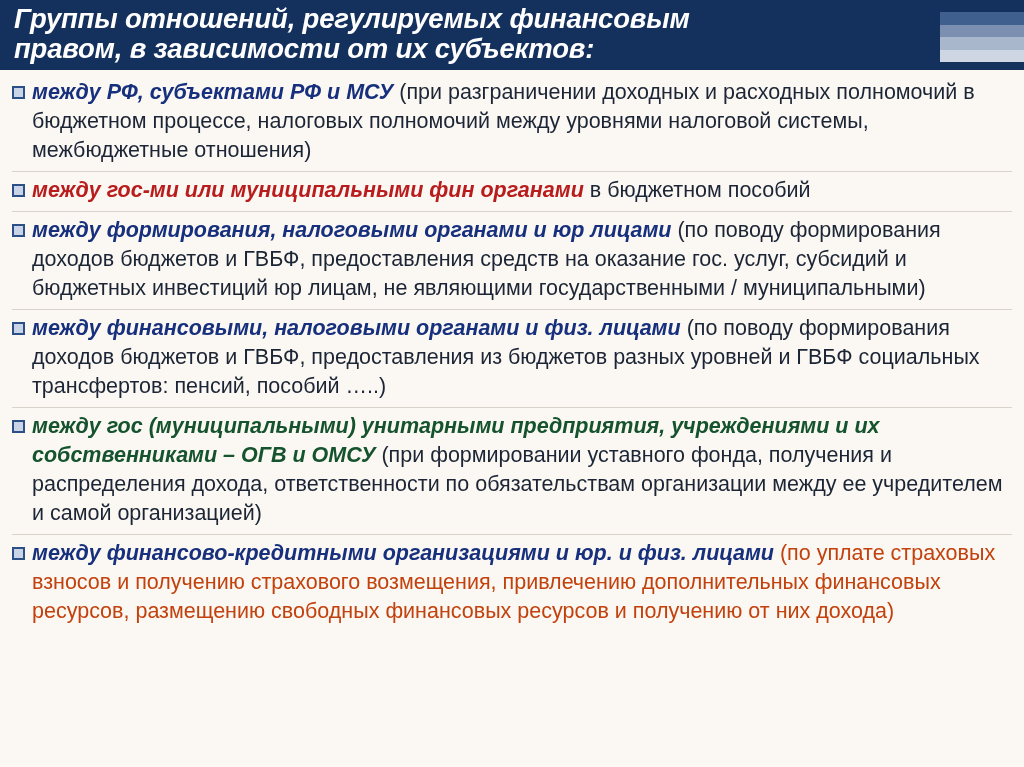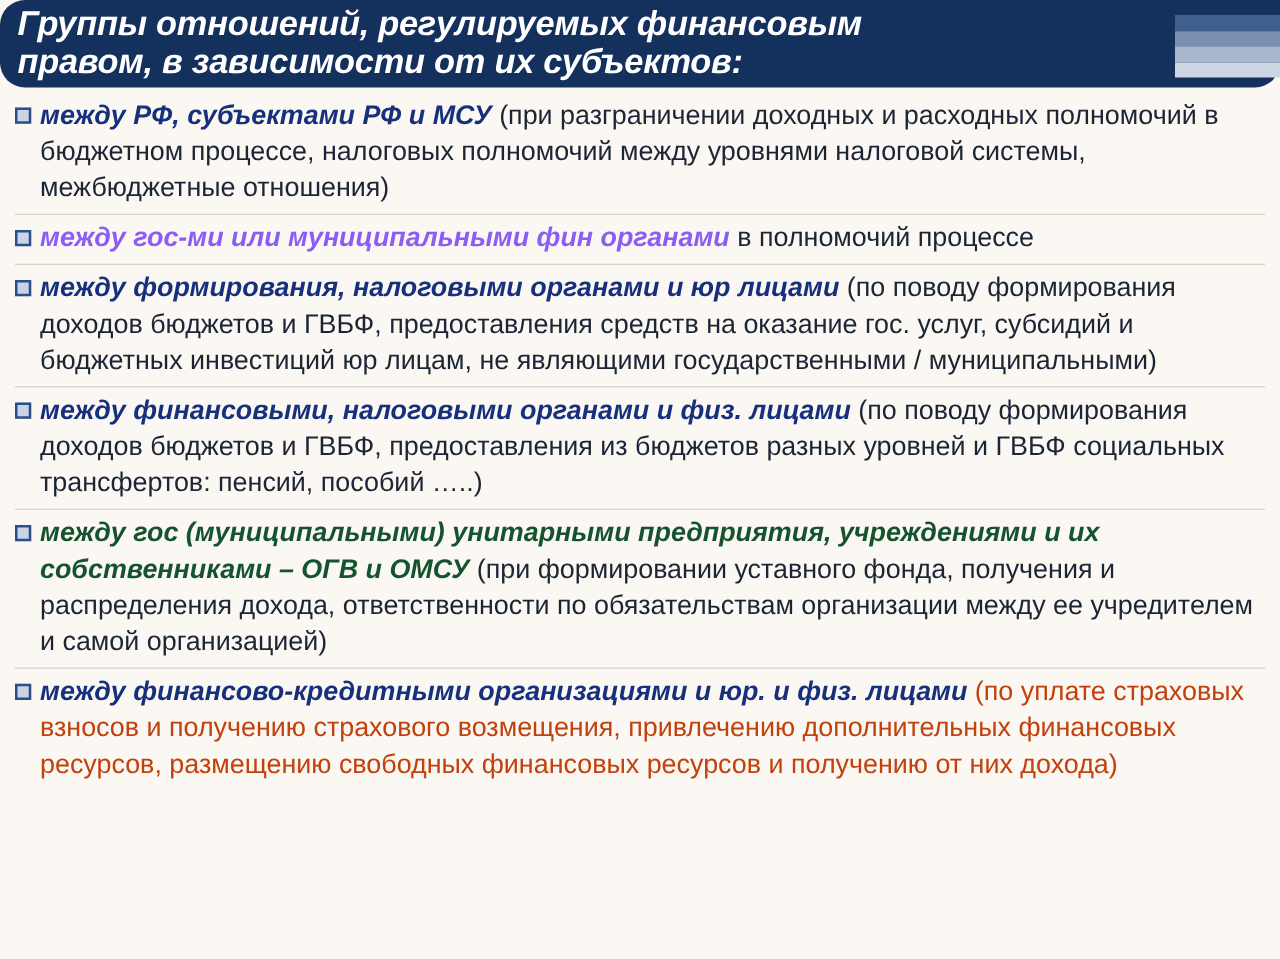--- a/index.html
+++ b/index.html
@@ -31,21 +31,20 @@
   }
 
   
   .title-band {
     position: relative;
     background: #14305c;
     color: #ffffff;
     padding: 4px 92px 6px 14px;
     box-sizing: border-box;
     min-height: 62px;
-    border-radius: 20px;
   }
   .title-band .title-text {
     font-weight: bold;
     font-style: italic;
     font-size: 27.5px;
     line-height: 30px;
     letter-spacing: -0.2px;
     white-space: pre-line;
   }
 
@@ -110,21 +109,21 @@
     <span class="bullet-marker" style="border-color: rgb(43, 79, 134); background: rgb(201, 212, 230);"></span>
     <div class="bullet-text">
       <span class="lead" style="color: rgb(23, 48, 125);">между РФ, субъектами РФ и МСУ</span><span class="rest" style="color: rgb(27, 37, 53);"> (при разграничении доходных и расходных полномочий в бюджетном процессе, налоговых полномочий между уровнями налоговой системы, межбюджетные отношения)</span>
     </div>
   </div>
   <div class="rule"></div>
 
   <div class="bullet-row">
     <span class="bullet-marker" style="border-color: rgb(43, 79, 134); background: rgb(201, 212, 230);"></span>
     <div class="bullet-text">
-      <span class="lead" style="color: #8b5cf6;">между гос-ми или муниципальными фин органами</span><span class="rest" style="color: rgb(27, 37, 53);"> в полномочий  процессе</span>
+      <span class="lead" style="color: #b91c1c;">между гос-ми или муниципальными фин органами</span><span class="rest" style="color: rgb(27, 37, 53);"> в бюджетном  пособий</span>
     </div>
   </div>
   <div class="rule"></div>
 
   <div class="bullet-row">
     <span class="bullet-marker" style="border-color: rgb(43, 79, 134); background: rgb(201, 212, 230);"></span>
     <div class="bullet-text">
       <span class="lead" style="color: rgb(23, 48, 125);">между формирования, налоговыми органами и юр лицами</span><span class="rest" style="color: rgb(27, 37, 53);"> (по поводу формирования доходов бюджетов и ГВБФ, предоставления средств на оказание гос. услуг, субсидий и бюджетных инвестиций юр лицам, не являющими государственными / муниципальными)</span>
     </div>
   </div>

